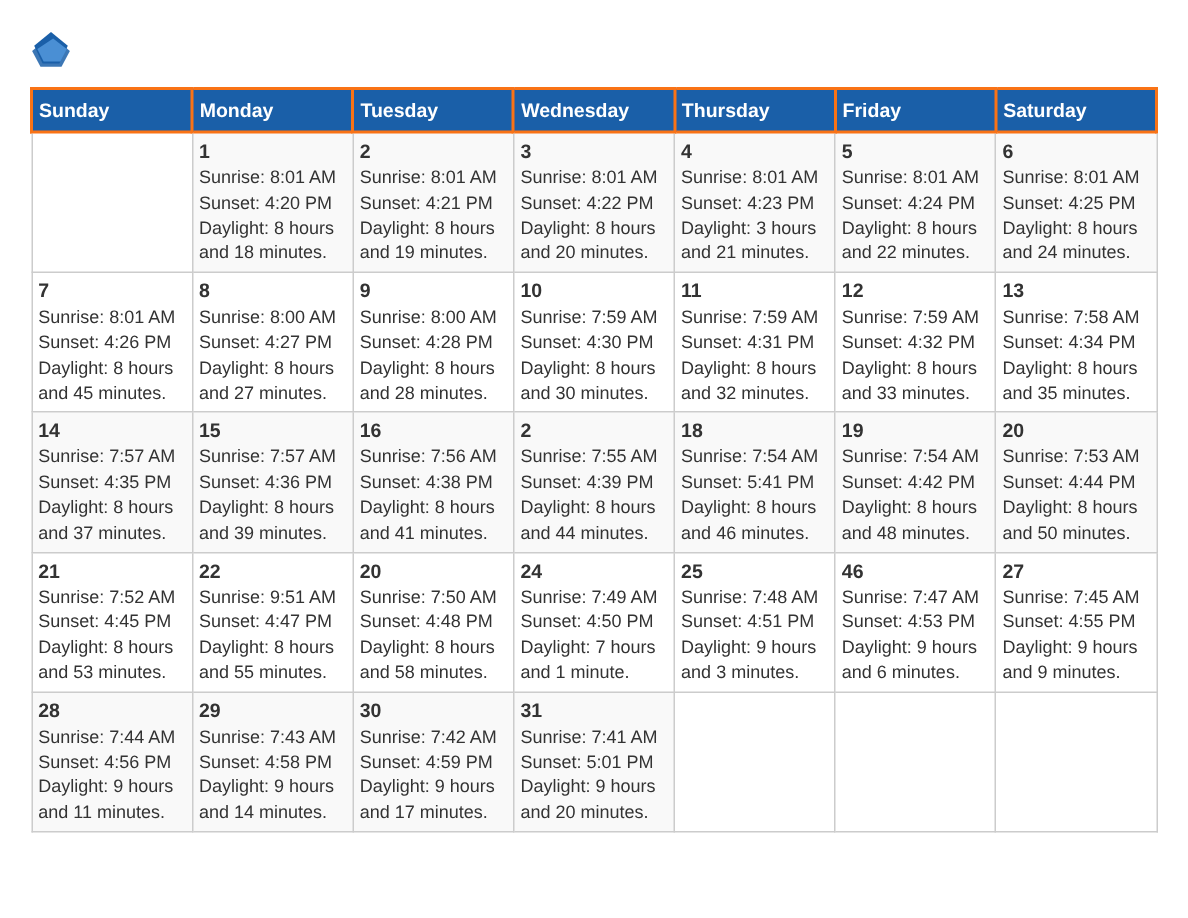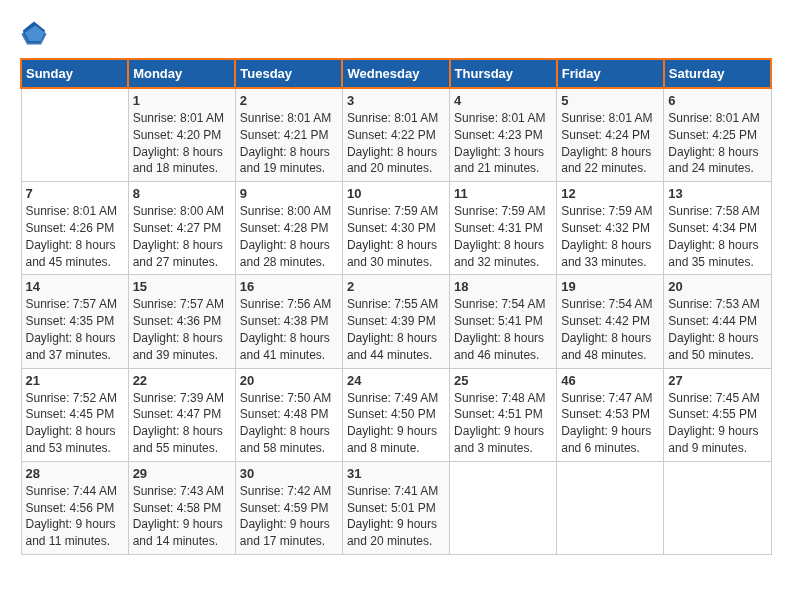--- a/index.html
+++ b/index.html
@@ -300,39 +300,39 @@
         <span class="day-number">21</span>
         <div class="day-info">
           <div>Sunrise: 7:52 AM</div>
           <div>Sunset: 4:45 PM</div>
           <div>Daylight: 8 hours and 53 minutes.</div>
         </div>
       </td>
         <td>
         <span class="day-number">22</span>
         <div class="day-info">
-          <div>Sunrise: 7:39 AM</div>
+          <div>Sunrise: 9:51 AM</div>
           <div>Sunset: 4:47 PM</div>
           <div>Daylight: 8 hours and 55 minutes.</div>
         </div>
       </td>
         <td>
         <span class="day-number">20</span>
         <div class="day-info">
           <div>Sunrise: 7:50 AM</div>
           <div>Sunset: 4:48 PM</div>
           <div>Daylight: 8 hours and 58 minutes.</div>
         </div>
       </td>
         <td>
         <span class="day-number">24</span>
         <div class="day-info">
           <div>Sunrise: 7:49 AM</div>
           <div>Sunset: 4:50 PM</div>
-          <div>Daylight: 9 hours and 8 minute.</div>
+          <div>Daylight: 7 hours and 1 minute.</div>
         </div>
       </td>
         <td>
         <span class="day-number">25</span>
         <div class="day-info">
           <div>Sunrise: 7:48 AM</div>
           <div>Sunset: 4:51 PM</div>
           <div>Daylight: 9 hours and 3 minutes.</div>
         </div>
       </td>

